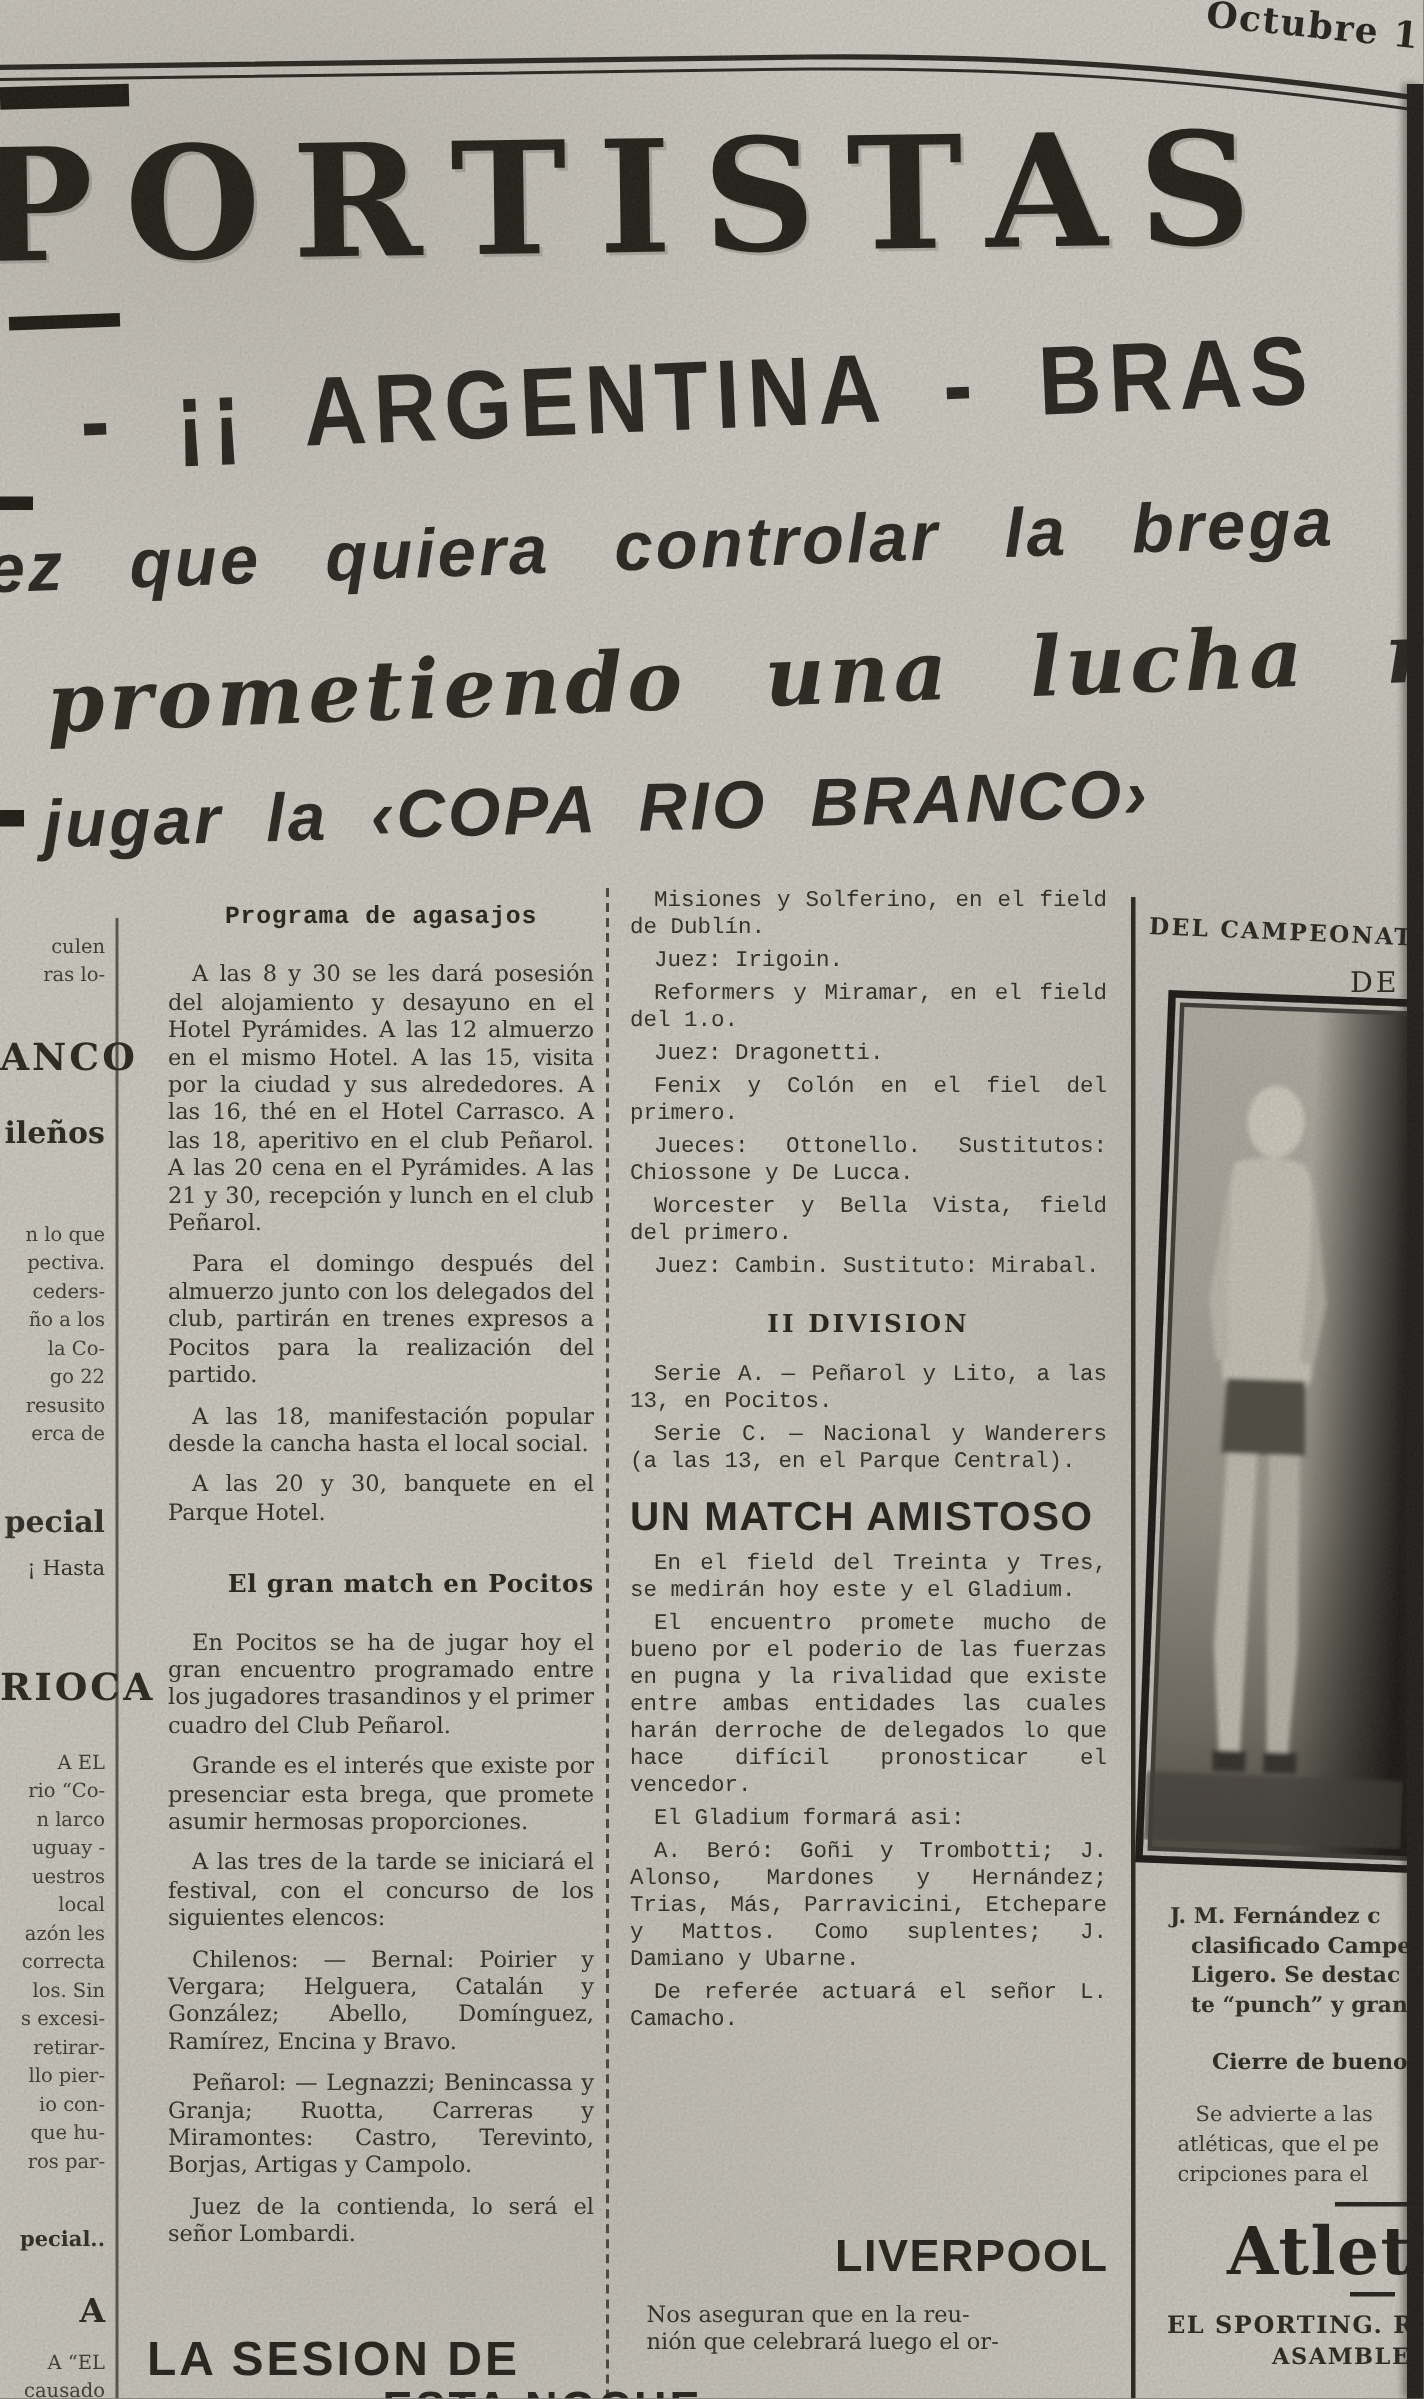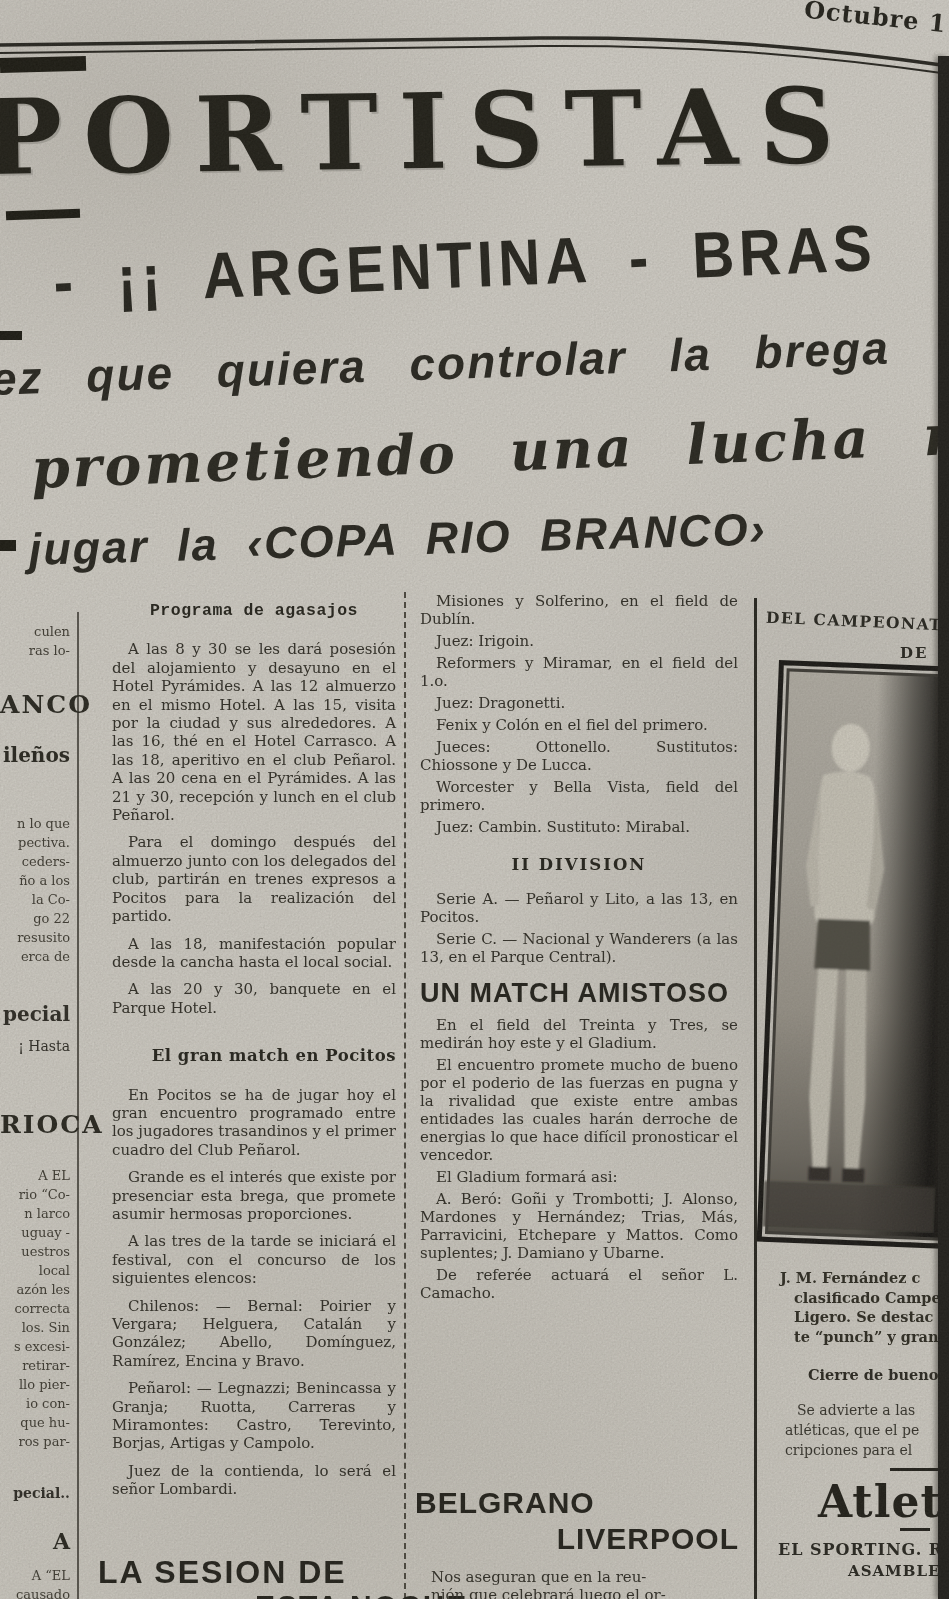--- a/index.html
+++ b/index.html
@@ -57,34 +57,34 @@
   .s-pecial2{top:1485px;font-size:14px;font-weight:bold;}
   .s-biga{top:1528px;font-size:22px;}
   .s-bottom{top:1566px;}
   .col2{position:absolute;left:112px;top:602px;width:284px;z-index:10;font-size:15px;
     line-height:18.4px;text-align:justify;color:#2c2a23;}
   .col2 p{margin:0 0 9px;text-indent:16px;}
   .col-heading{text-align:center;font-weight:bold;font-size:16.5px;margin:0 0 20px;letter-spacing:.5px;color:#201f18;font-family:Liberation Mono, monospace;}
   .sub-heading{text-align:right;font-weight:bold;font-size:16.5px;margin:30px 0 20px;letter-spacing:.5px;color:#201f18;}
   .col3{position:absolute;left:420px;top:592px;width:318px;z-index:10;font-size:15px;
     line-height:18px;text-align:justify;color:#2c2a23;}
-  .col3 p{margin:0 0 4px;text-indent:16px;}
+  .col3 p{margin:0 0 4px;text-indent:16px;font-family:Liberation Mono, monospace;}
   .division-heading{text-align:center;font-weight:bold;font-size:16.5px;letter-spacing:2px;
     margin:20px 0 16px;color:#201f18;}
   .match-heading{font-family:"Liberation Sans",sans-serif;font-weight:bold;font-size:27px;
     letter-spacing:1px;margin:18px 0 14px;text-align:left;color:#1e1d17;white-space:nowrap;}
   .belgrano-block{position:absolute;left:415px;top:1486px;width:330px;z-index:10;color:#2c2a23;}
   .belgrano{font-family:"Liberation Sans",sans-serif;font-weight:bold;font-size:30px;letter-spacing:1px;color:#1e1d17;}
   .liverpool{font-family:"Liberation Sans",sans-serif;font-weight:bold;font-size:30px;letter-spacing:1px;
     text-align:right;margin-top:2px;padding-right:6px;color:#1e1d17;}
   .closing{margin-top:12px;font-size:15px;line-height:18px;text-align:justify;}
   .closing p{margin:0;text-indent:16px;}
   .campeonato{position:absolute;left:766px;top:612px;width:200px;z-index:10;font-weight:bold;
     font-size:15.5px;letter-spacing:1.5px;white-space:nowrap;transform:rotate(2.5deg);color:#23221c;}
-  .camp-de{position:absolute;left:900px;top:644px;z-index:10;font-weight:bold;font-size:15px;
+  .camp-de{position:absolute;left:900px;top:644px;z-index:10;font-weight:normal;font-size:19px;
     letter-spacing:2px;color:#23221c;}
   .photo{position:absolute;left:779px;top:660px;width:182px;height:572px;z-index:12;
     transform:rotate(2.2deg);transform-origin:left top;border:5px solid #141311;
     box-shadow:inset 0 0 0 3px #c9c6bf, inset 0 0 0 6px #3a3833;
     background:
       linear-gradient(to right, rgba(0,0,0,0) 52%, rgba(22,21,18,.55) 72%, rgba(12,11,10,.92) 90%),
       linear-gradient(to bottom,#b7b3aa 0%,#aba79e 35%,#9b968c 60%,#6e6a62 85%,#49463f 100%);
     overflow:hidden;}
   .caption{position:absolute;left:780px;top:1268px;width:175px;z-index:15;font-weight:bold;
     font-size:14.5px;line-height:19.5px;color:#2a281f;}
@@ -222,29 +222,28 @@
     <div class="division-heading">II DIVISION</div>
     <div>
 
     <p>Serie A. — Peñarol y Lito, a las 13, en Pocitos.</p>
         <p>Serie C. — Nacional y Wanderers (a las 13, en el Parque Central).</p>
       </div>
     <div class="match-heading">UN MATCH AMISTOSO</div>
     <div>
 
     <p>En el field del Treinta y Tres, se medirán hoy este y el Gladium.</p>
-        <p>El encuentro promete mucho de bueno por el poderio de las fuerzas en pugna y la rivalidad que existe entre ambas entidades las cuales harán derroche de energias lo que hace difícil pronosticar el vencedor.</p>
+        <p>El encuentro promete mucho de bueno por el poderio de las fuerzas en pugna y la rivalidad que existe entre ambas entidades las cuales harán derroche de delegados lo que hace difícil pronosticar el vencedor.</p>
         <p>El Gladium formará asi:</p>
         <p>A. Beró: Goñi y Trombotti; J. Alonso, Mardones y Hernández; Trias, Más, Parravicini, Etchepare y Mattos. Como suplentes; J. Damiano y Ubarne.</p>
         <p>De referée actuará el señor L. Camacho.</p>
       </div>
   </div>
 
   <div class="belgrano-block">
-    <div class="belgrano">BELGRANO</div>
     <div class="liverpool">LIVERPOOL</div>
     <div class="closing">
 
     <p>Nos aseguran que en la reu-</p>
         <p>nión que celebrará luego el or-</p>
       </div>
   </div>
 
   <div class="campeonato">DEL CAMPEONATO</div>
   <div class="camp-de">DE</div>

